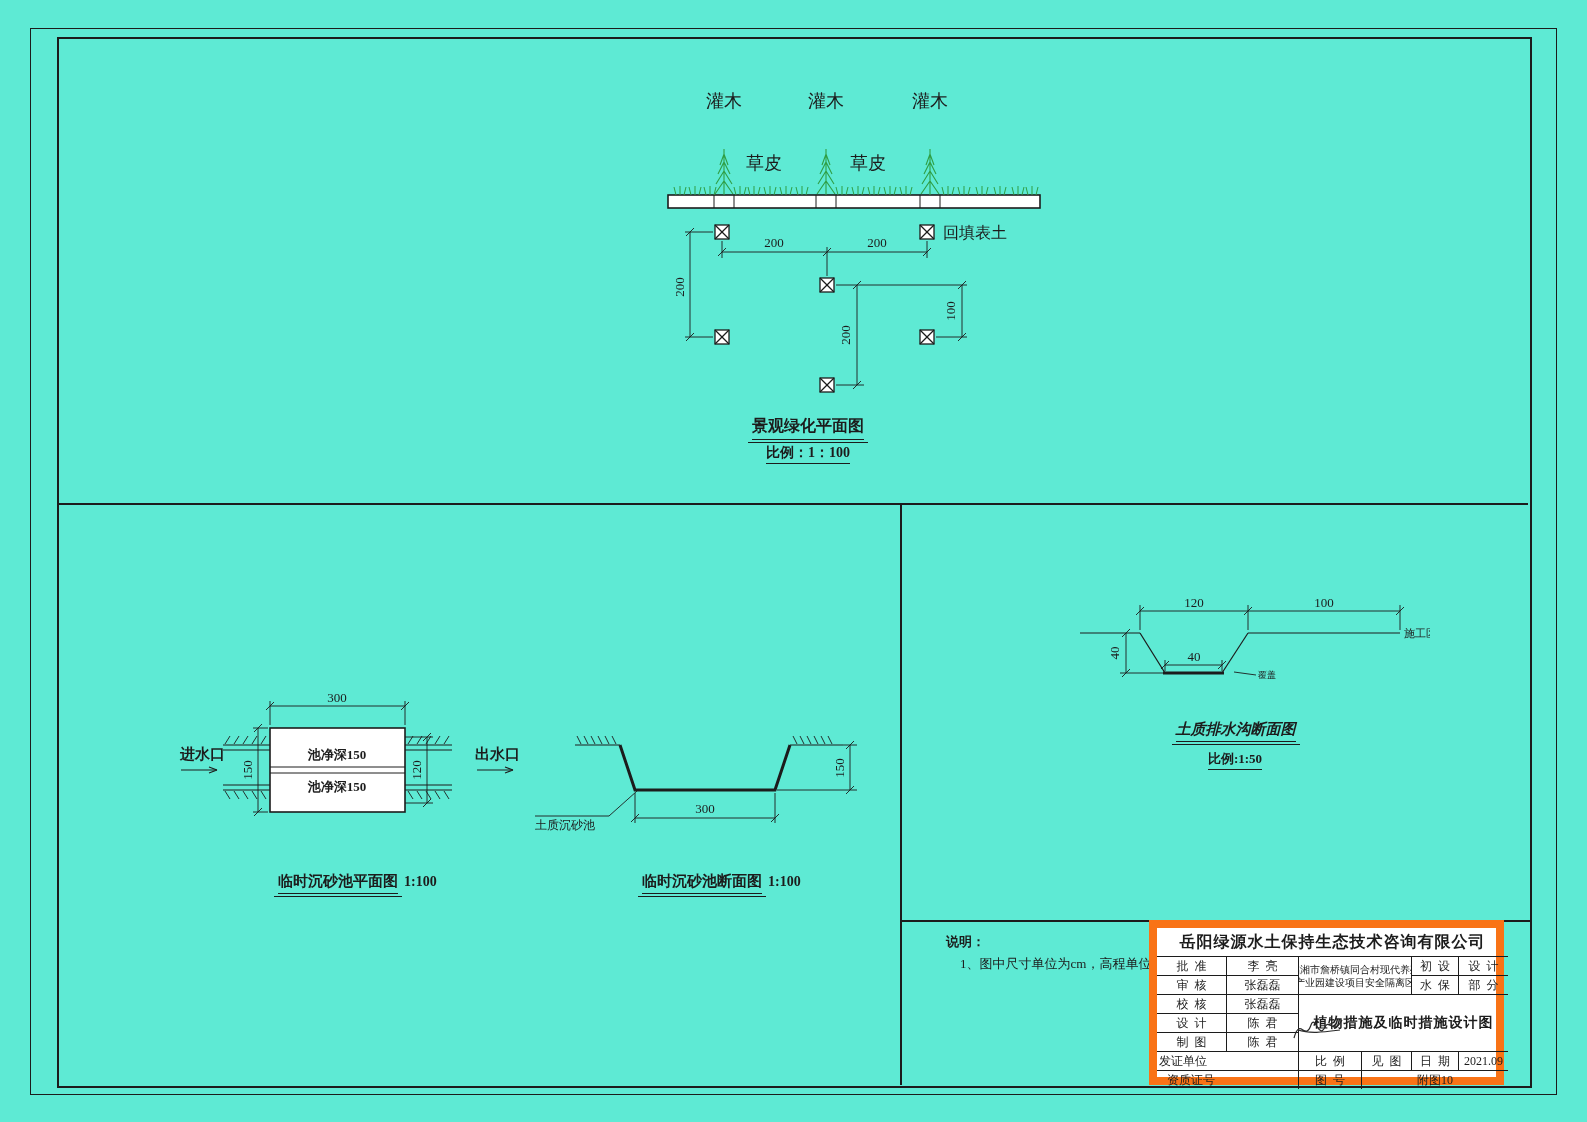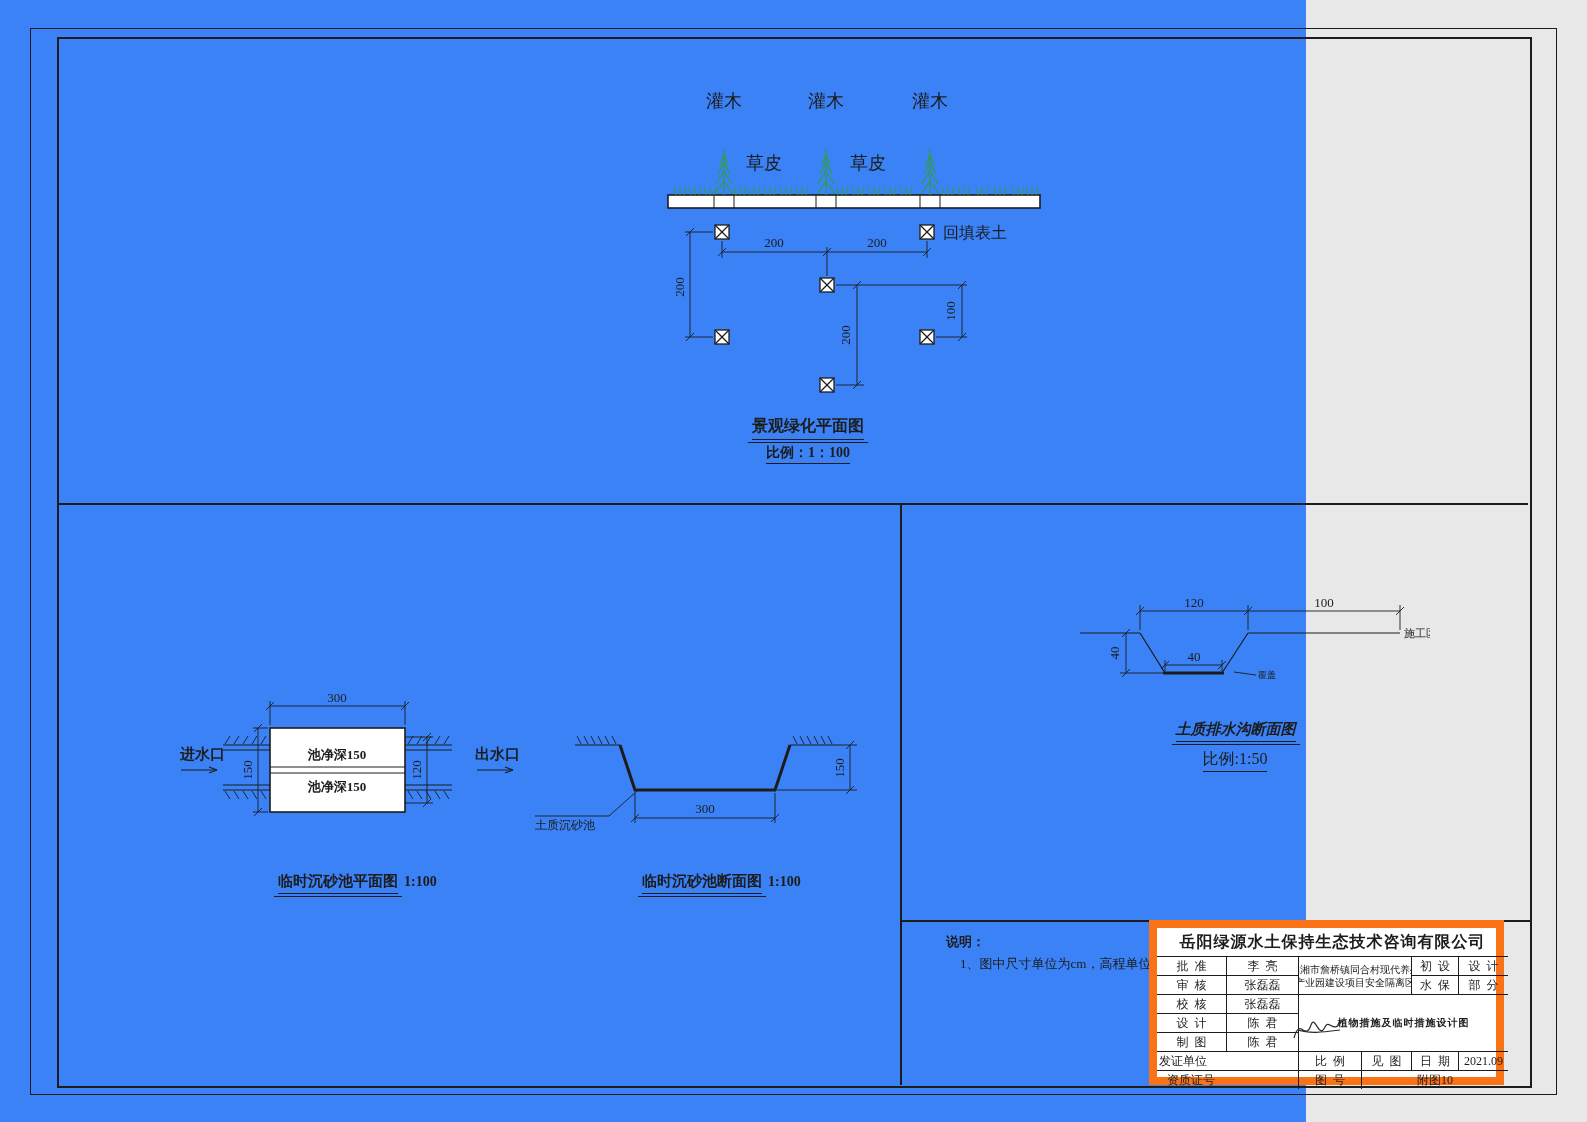--- a/index.html
+++ b/index.html
@@ -1,16 +1,16 @@
 <!DOCTYPE html>
 <html><head>
 <meta charset="utf-8">
 <style>
   html,body{margin:0;padding:0;background:#e8e8e8;}
-  .page{position:relative;width:1306px;height:1122px;background:#3b82f6;
+  .page{position:relative;width:1587px;height:1122px;background:#5eead4;
         font-family:"Liberation Serif","DejaVu Serif",serif;color:#1c1c1c;}
   .abs{position:absolute;}
   .frame-outer{left:30px;top:28px;width:1525px;height:1065px;border:1px solid #1c1c1c;}
   .frame-inner{left:57px;top:37px;width:1471px;height:1047px;border:2px solid #1c1c1c;}
   .div-h{background:#1c1c1c;height:2px;}
   .div-v{background:#1c1c1c;width:2px;}
   svg text{font-family:"Liberation Serif","DejaVu Serif",serif;fill:#1c1c1c;}
   .lbl{font-size:18px;}
   .lbl-s{font-size:15px;font-weight:bold;}
   .dim{font-size:13px;}
@@ -22,21 +22,21 @@
   .dscale{font-size:14px;font-weight:bold;margin-left:6px;}
   .note{font-size:13px;}
   
   .tblock{left:1149px;top:920px;width:355px;height:165px;border:8px solid #f97316;box-sizing:border-box;
           display:grid;grid-template-columns:69px 72px 63px 50px 47px 50px;grid-template-rows:28px repeat(7,19px);background:#fff;}
   .tb{border-left:1px solid #1c1c1c;border-top:1px solid #1c1c1c;display:flex;align-items:center;justify-content:center;
       font-size:12px;white-space:pre;overflow:hidden;}
   .cl0{border-left:none;} .rt0{border-top:none;}
   .company{grid-column:1/7;grid-row:1;font-size:16px;font-weight:bold;letter-spacing:1px;}
   .projcell{grid-column:3/5;grid-row:2/4;flex-direction:column;font-size:10px;line-height:1.3;}
-  .bigcell{grid-column:3/7;grid-row:4/7;font-size:10px;font-weight:bold;letter-spacing:1px;overflow:visible;}
+  .bigcell{grid-column:3/7;grid-row:4/7;font-size:14px;font-weight:bold;letter-spacing:1px;overflow:visible;}
 </style>
 </head>
 <body>
 
 <div class="page">
 
   <div class="abs frame-outer"></div>
   <div class="abs frame-inner"></div>
   <div class="abs div-h" style="left:57px;top:503px;width:1471px;"></div>
   <div class="abs div-v" style="left:900px;top:503px;height:582px;"></div>
@@ -293,21 +293,21 @@
     <text class="dim" x="59" y="68" text-anchor="middle" transform="rotate(-90 59 68)">40</text>
     <text class="dim" x="134" y="76" text-anchor="middle">40</text>
     <text style="font-size:9px;" x="198" y="93">覆盖</text>
     <text style="font-size:11px;" x="344" y="52">施工区</text>
   </svg>
 
   <div class="abs title-line" style="left:1168px;top:720px;width:135px;font-style:italic;">
     <span class="ul2 dtitle">土质排水沟断面图</span>
   </div>
   <div class="abs title-line" style="left:1190px;top:749px;width:90px;">
-    <span class="ul1" style="font-size:16px;font-weight:normal;">比例:1:50</span>
+    <span class="ul1" style="font-size:13px;font-weight:bold;">比例:1:50</span>
   </div>
 
   <div class="abs note" style="left:946px;top:933px;font-weight:bold;">说明：</div>
   <div class="abs note" style="left:960px;top:955px;">1、图中尺寸单位为cm，高程单位为m;</div>
 
   <div class="abs tblock">
     <div class="tb cl0 rt0 company">岳阳绿源水土保持生态技术咨询有限公司</div>
 
     <div class="tb cl0" style="grid-column:1;grid-row:2;">批  准</div>
     <div class="tb" style="grid-column:2;grid-row:2;">李  亮</div>

